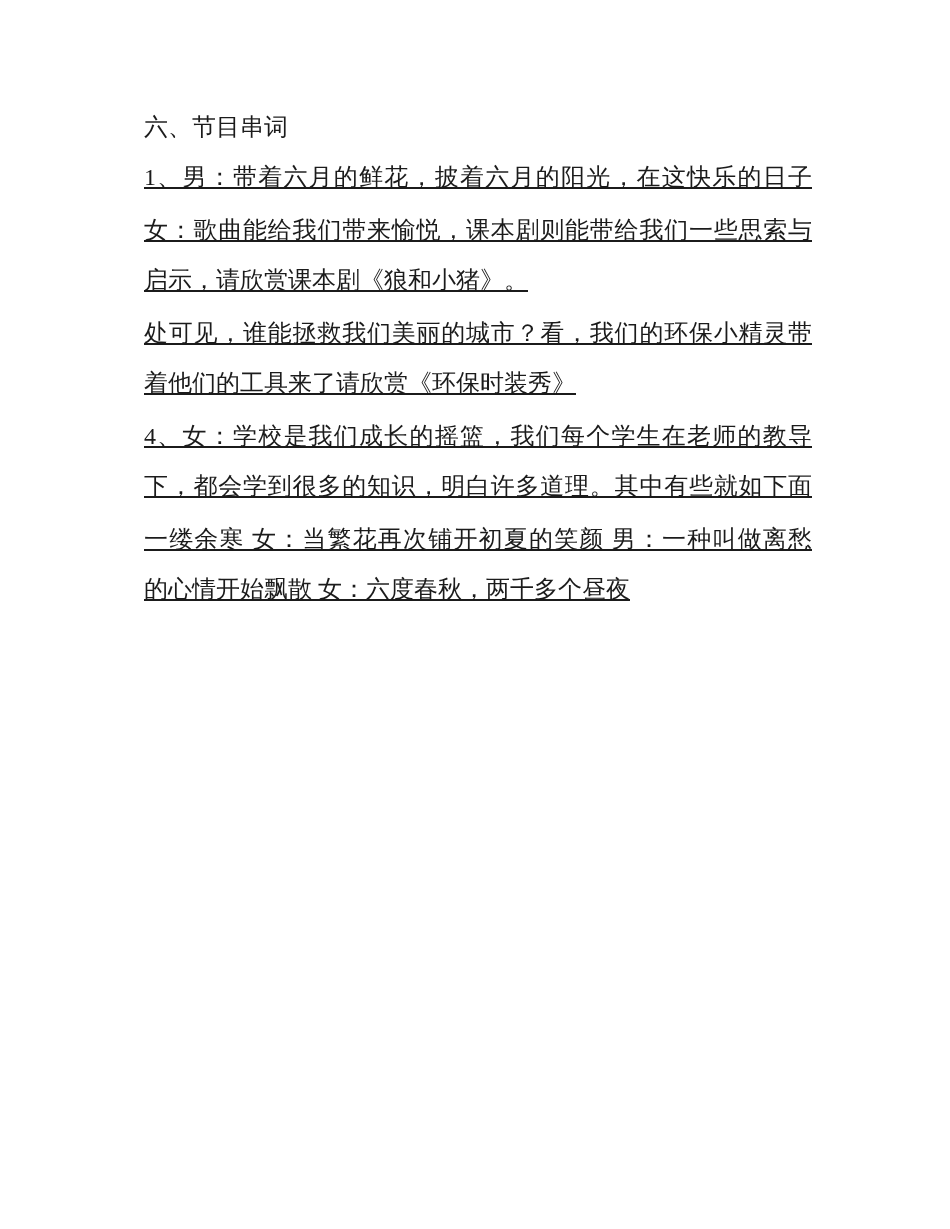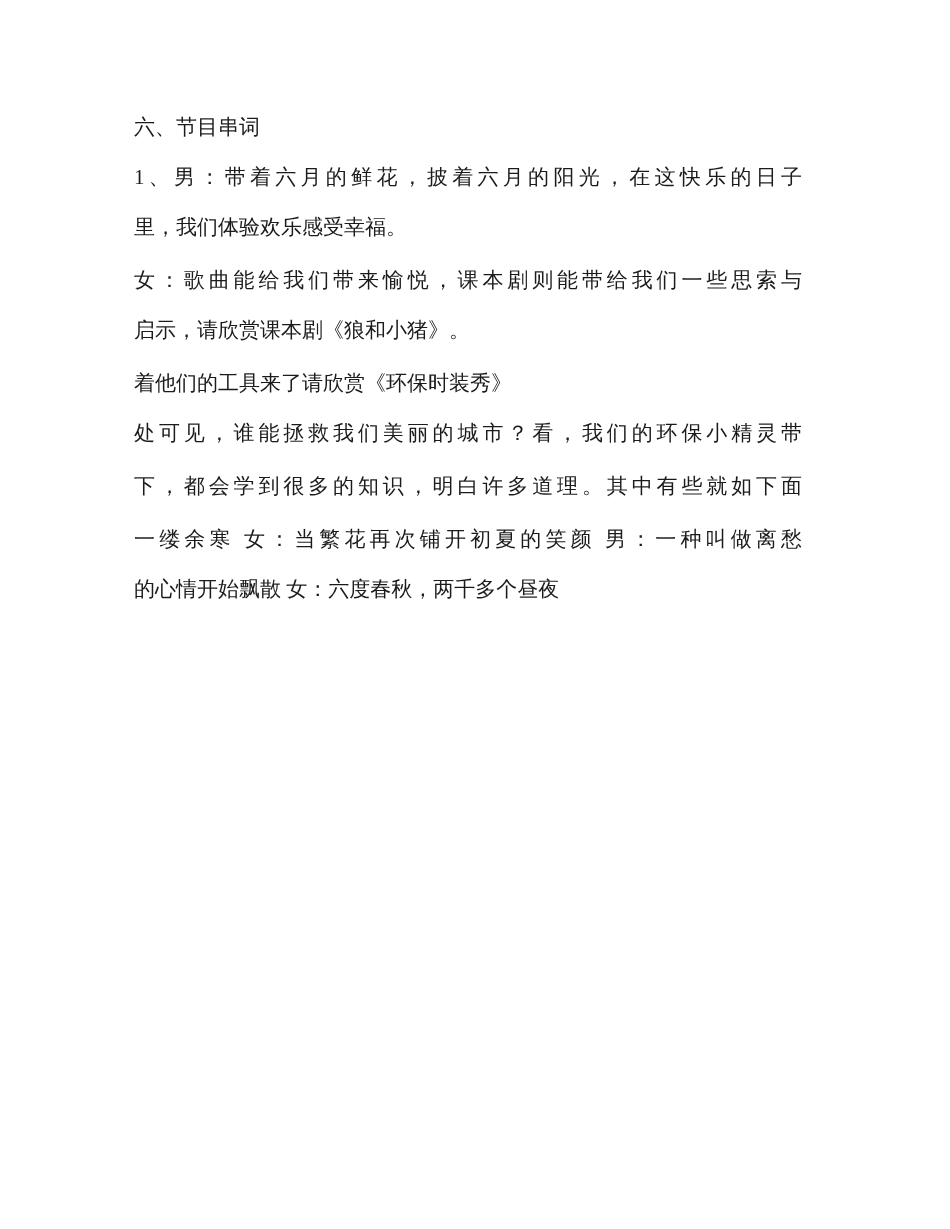--- a/index.html
+++ b/index.html
@@ -7,70 +7,71 @@
     padding: 0;
   }
   body {
     width: 950px;
     height: 1229px;
     position: relative;
     overflow: hidden;
   }
   .doc {
     position: absolute;
-    left: 134px;
+    left: 144px;
     top: 102px;
     width: 668px;
     font-family: "Liberation Serif", "DejaVu Serif", serif;
-    font-size: 21px;
+    font-size: 24px;
     font-weight: 400;
   }
   .ln {
     line-height: 50px;
     white-space: normal;
   }
   .fill {
     text-align: justify;
     text-align-last: justify;
   }
   .end {
     text-align: left;
     text-align-last: left;
   }
   .heading {
     margin-bottom: 0;
   }
   .para {
     margin-bottom: 3px;
+    text-decoration: underline;
   }
 </style>
 </head>
 <body style="background: rgb(255, 255, 255);">
 
 <div class="doc" id="doc" style="color: rgb(27, 27, 27);">
 
   <div class="ln heading end">六、节目串词</div>
 
   <div class="para">
     <div class="ln fill">1、男：带着六月的鲜花，披着六月的阳光，在这快乐的日子</div>
-    <div class="ln end">里，我们体验欢乐感受幸福。</div>
   </div>
 
   <div class="para">
     <div class="ln fill">女：歌曲能给我们带来愉悦，课本剧则能带给我们一些思索与</div>
     <div class="ln end">启示，请欣赏课本剧《狼和小猪》。</div>
   </div>
 
   <div class="para">
+    <div class="ln fill">处可见，谁能拯救我们美丽的城市？看，我们的环保小精灵带</div>
     <div class="ln end">着他们的工具来了请欣赏《环保时装秀》</div>
-    <div class="ln fill">处可见，谁能拯救我们美丽的城市？看，我们的环保小精灵带</div>
   </div>
 
 
   <div class="para">
+    <div class="ln fill">4、女：学校是我们成长的摇篮，我们每个学生在老师的教导</div>
     <div class="ln fill">下，都会学到很多的知识，明白许多道理。其中有些就如下面</div>
   </div>
 
   <div class="para">
     <div class="ln fill">一缕余寒 女：当繁花再次铺开初夏的笑颜 男：一种叫做离愁</div>
     <div class="ln end">的心情开始飘散 女：六度春秋，两千多个昼夜</div>
   </div>
 
 </div>
 

